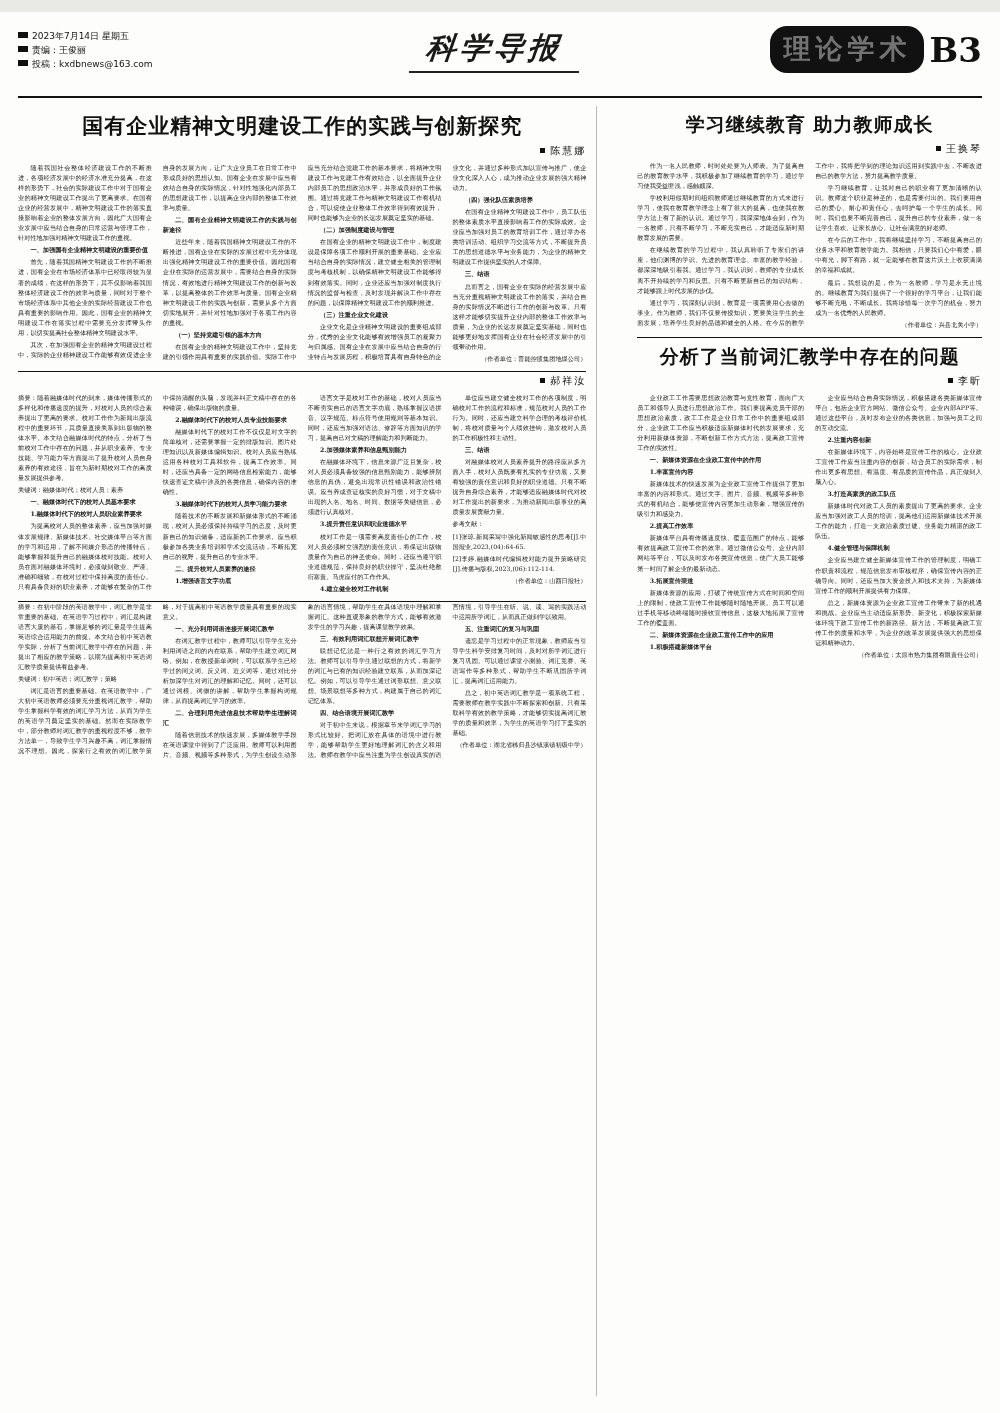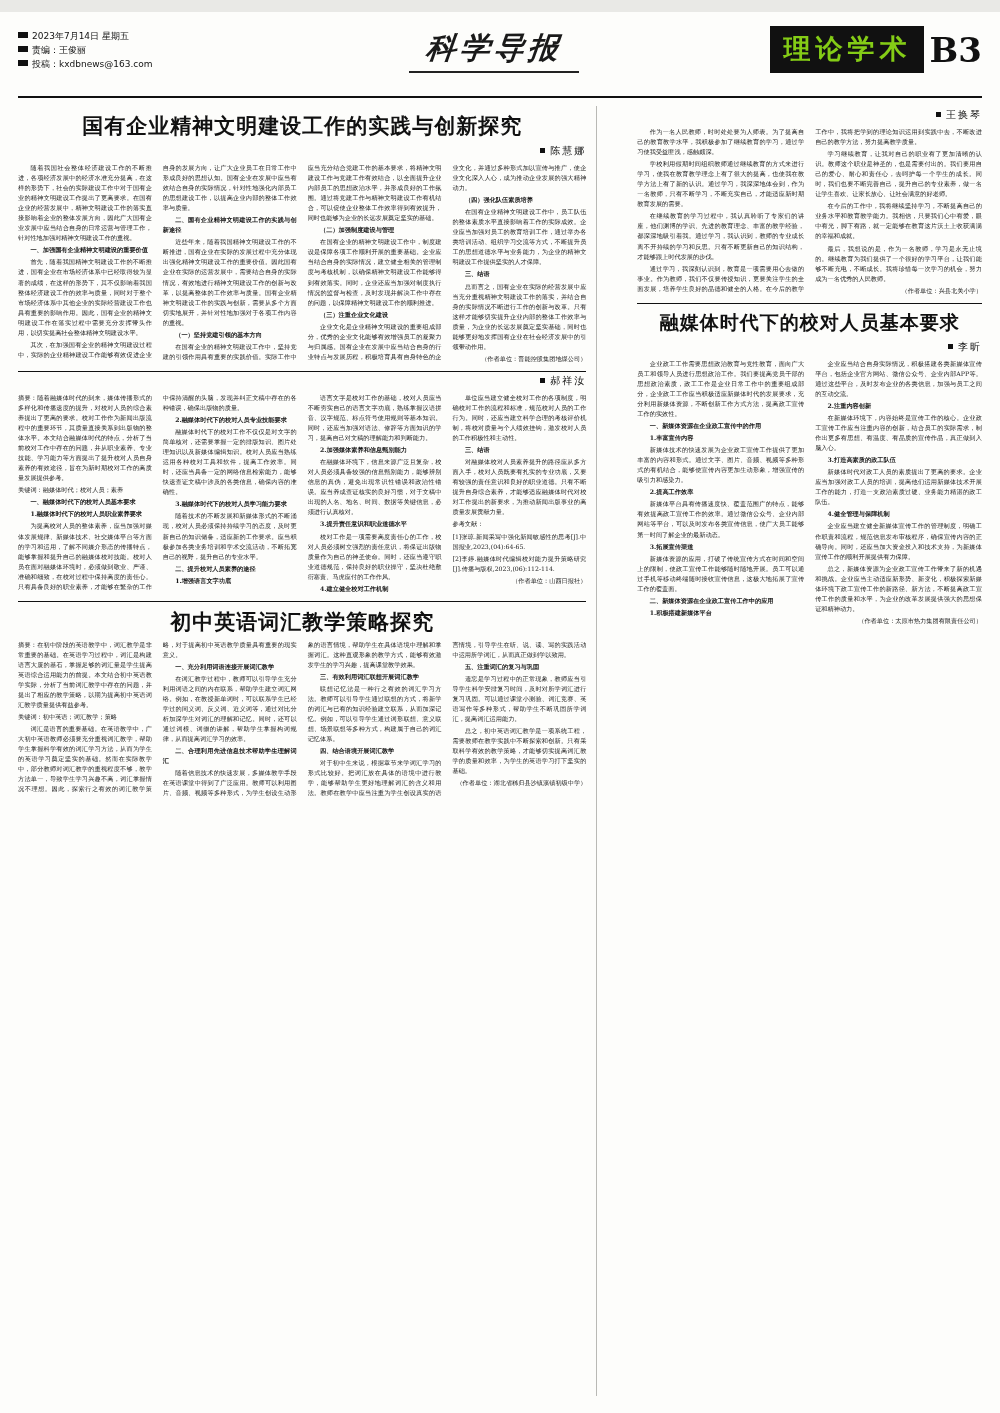--- a/index.html
+++ b/index.html
@@ -16,22 +16,22 @@
   .mh-title{
     font-family:"DejaVu Serif","Liberation Serif",serif;
     font-size:30px;font-weight:bold;letter-spacing:4px;color:#1a1a1a;
     font-style:italic;
     transform:skewX(-6deg);
     display:inline-block;
   }
   .mh-underline{width:170px;height:2px;background:#222;margin:2px auto 0 auto;}
   .mh-right{display:flex;align-items:center;gap:6px;}
   .section-tag{
-    background:#111;color:#84cc16;font-weight:bold;font-size:27px;letter-spacing:5px;
-    padding:5px 12px 6px 14px;font-family:"DejaVu Serif","Liberation Serif",serif;
+    background:#111;color:#737373;font-weight:bold;font-size:27px;letter-spacing:5px;
+    padding:5px 12px 6px 14px;font-family:"DejaVu Serif","Liberation Serif",serif;border-radius:17px;
   }
   .page-no{font-size:34px;font-weight:bold;font-family:"DejaVu Serif","Liberation Serif",serif;color:#111;line-height:1;}
   .rule{height:2px;background:#111;margin-top:2px;}
 
   .body-wrap{display:flex;margin-top:8px;height:1290px;gap:28px;}
   .left-zone{width:608px;padding-right:10px;box-sizing:border-box;border-right:1px solid #b9b9b5;}
   .right-zone{width:374px;padding-left:12px;box-sizing:border-box;}
 
   .art-title{
     text-align:center;font-weight:bold;color:#111;
@@ -137,21 +137,20 @@
           <p class="nind">参考文献：</p>
           <p class="nind">[1]张琼.新闻采写中强化新闻敏感性的思考[J].中国报业,2023,(04):64-65.</p>
           <p class="nind">[2]李婷.融媒体时代编辑校对能力提升策略研究[J].传播与版权,2023,(06):112-114.</p>
           <p class="sig nind">（作者单位：山西日报社）</p>
         </div>
       </div>
 
       <div class="divider"></div>
 
       <div class="block">
-        <div class="art-title t-big">初中英语词汇教学策略探究</div>
         <div class="txt cols c4">
           <p class="nind">摘要：在初中阶段的英语教学中，词汇教学是非常重要的基础。在英语学习过程中，词汇是构建语言大厦的基石，掌握足够的词汇量是学生提高英语综合运用能力的前提。本文结合初中英语教学实际，分析了当前词汇教学中存在的问题，并提出了相应的教学策略，以期为提高初中英语词汇教学质量提供有益参考。</p>
           <p class="nind">关键词：初中英语；词汇教学；策略</p>
           <p>词汇是语言的重要基础。在英语教学中，广大初中英语教师必须要充分重视词汇教学，帮助学生掌握科学有效的词汇学习方法，从而为学生的英语学习奠定坚实的基础。然而在实际教学中，部分教师对词汇教学的重视程度不够，教学方法单一，导致学生学习兴趣不高，词汇掌握情况不理想。因此，探索行之有效的词汇教学策略，对于提高初中英语教学质量具有重要的现实意义。</p>
           <p class="sub">一、充分利用词语连接开展词汇教学</p>
           <p>在词汇教学过程中，教师可以引导学生充分利用词语之间的内在联系，帮助学生建立词汇网络。例如，在教授新单词时，可以联系学生已经学过的同义词、反义词、近义词等，通过对比分析加深学生对词汇的理解和记忆。同时，还可以通过词根、词缀的讲解，帮助学生掌握构词规律，从而提高词汇学习的效率。</p>
           <p class="sub">二、合理利用先进信息技术帮助学生理解词汇</p>
           <p>随着信息技术的快速发展，多媒体教学手段在英语课堂中得到了广泛应用。教师可以利用图片、音频、视频等多种形式，为学生创设生动形象的语言情境，帮助学生在具体语境中理解和掌握词汇。这种直观形象的教学方式，能够有效激发学生的学习兴趣，提高课堂教学效果。</p>
           <p class="sub">三、有效利用词汇联想开展词汇教学</p>
           <p>联想记忆法是一种行之有效的词汇学习方法。教师可以引导学生通过联想的方式，将新学的词汇与已有的知识经验建立联系，从而加深记忆。例如，可以引导学生通过词形联想、意义联想、场景联想等多种方式，构建属于自己的词汇记忆体系。</p>
@@ -162,37 +161,38 @@
           <p>总之，初中英语词汇教学是一项系统工程，需要教师在教学实践中不断探索和创新。只有采取科学有效的教学策略，才能够切实提高词汇教学的质量和效率，为学生的英语学习打下坚实的基础。</p>
           <p class="sig nind">（作者单位：湖北省秭归县沙镇溪镇初级中学）</p>
         </div>
       </div>
 
     </div>
 
     <div class="right-zone">
 
       <div class="block">
+        <div class="art-title t-mid">学习继续教育 助力教师成长</div>
         <div class="byline"><span class="sq"></span><span>王换琴</span></div>
         <div class="txt cols c2">
           <p>作为一名人民教师，时时处处要为人师表。为了提高自己的教育教学水平，我积极参加了继续教育的学习，通过学习使我受益匪浅，感触颇深。</p>
           <p>学校利用假期时间组织教师通过继续教育的方式来进行学习，使我在教育教学理念上有了很大的提高，也使我在教学方法上有了新的认识。通过学习，我深深地体会到，作为一名教师，只有不断学习，不断充实自己，才能适应新时期教育发展的需要。</p>
           <p>在继续教育的学习过程中，我认真聆听了专家们的讲座，他们渊博的学识、先进的教育理念、丰富的教学经验，都深深地吸引着我。通过学习，我认识到，教师的专业成长离不开持续的学习和反思。只有不断更新自己的知识结构，才能够跟上时代发展的步伐。</p>
           <p>通过学习，我深刻认识到，教育是一项需要用心去做的事业。作为教师，我们不仅要传授知识，更要关注学生的全面发展，培养学生良好的品德和健全的人格。在今后的教学工作中，我将把学到的理论知识运用到实践中去，不断改进自己的教学方法，努力提高教学质量。</p>
           <p>学习继续教育，让我对自己的职业有了更加清晰的认识。教师这个职业是神圣的，也是需要付出的。我们要用自己的爱心、耐心和责任心，去呵护每一个学生的成长。同时，我们也要不断完善自己，提升自己的专业素养，做一名让学生喜欢、让家长放心、让社会满意的好老师。</p>
           <p>在今后的工作中，我将继续坚持学习，不断提高自己的业务水平和教育教学能力。我相信，只要我们心中有爱，眼中有光，脚下有路，就一定能够在教育这片沃土上收获满满的幸福和成就。</p>
           <p>最后，我想说的是，作为一名教师，学习是永无止境的。继续教育为我们提供了一个很好的学习平台，让我们能够不断充电，不断成长。我将珍惜每一次学习的机会，努力成为一名优秀的人民教师。</p>
           <p class="sig nind">（作者单位：兴县北关小学）</p>
         </div>
       </div>
 
       <div class="divider"></div>
 
       <div class="block">
-        <div class="art-title t-mid">融媒体时代下的校对人员基本要求</div>
+        <div class="art-title t-mid">分析了当前词汇教学中存在的问题</div>
         <div class="byline"><span class="sq"></span><span>李昕</span></div>
         <div class="txt cols c2">
           <p>企业政工工作需要思想政治教育与党性教育，面向广大员工和领导人员进行思想政治工作。我们要提高党员干部的思想政治素质，政工工作是企业日常工作中的重要组成部分，企业政工工作应当积极适应新媒体时代的发展要求，充分利用新媒体资源，不断创新工作方式方法，提高政工宣传工作的实效性。</p>
           <p class="sub">一、新媒体资源在企业政工宣传中的作用</p>
           <p class="sub">1.丰富宣传内容</p>
           <p>新媒体技术的快速发展为企业政工宣传工作提供了更加丰富的内容和形式。通过文字、图片、音频、视频等多种形式的有机结合，能够使宣传内容更加生动形象，增强宣传的吸引力和感染力。</p>
           <p class="sub">2.提高工作效率</p>
           <p>新媒体平台具有传播速度快、覆盖范围广的特点，能够有效提高政工宣传工作的效率。通过微信公众号、企业内部网站等平台，可以及时发布各类宣传信息，使广大员工能够第一时间了解企业的最新动态。</p>
           <p class="sub">3.拓展宣传渠道</p>
           <p>新媒体资源的应用，打破了传统宣传方式在时间和空间上的限制，使政工宣传工作能够随时随地开展。员工可以通过手机等移动终端随时接收宣传信息，这极大地拓展了宣传工作的覆盖面。</p>

